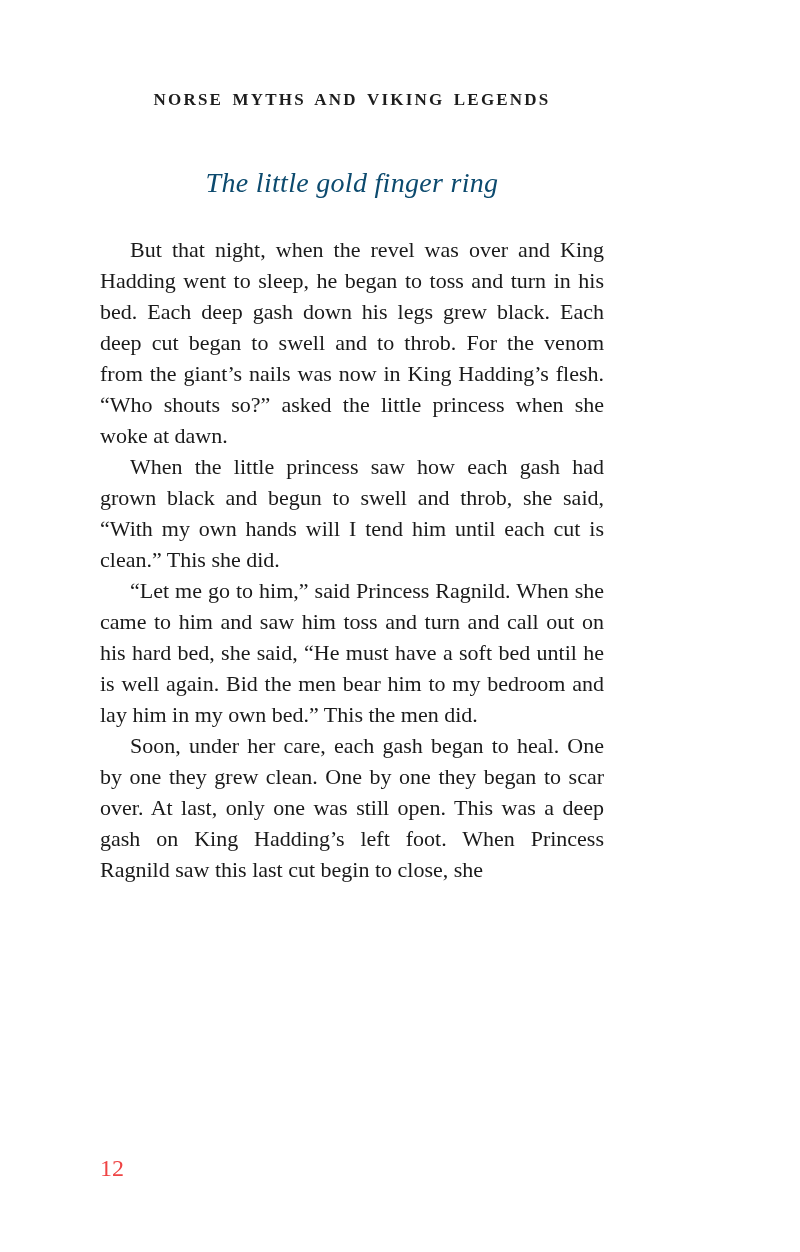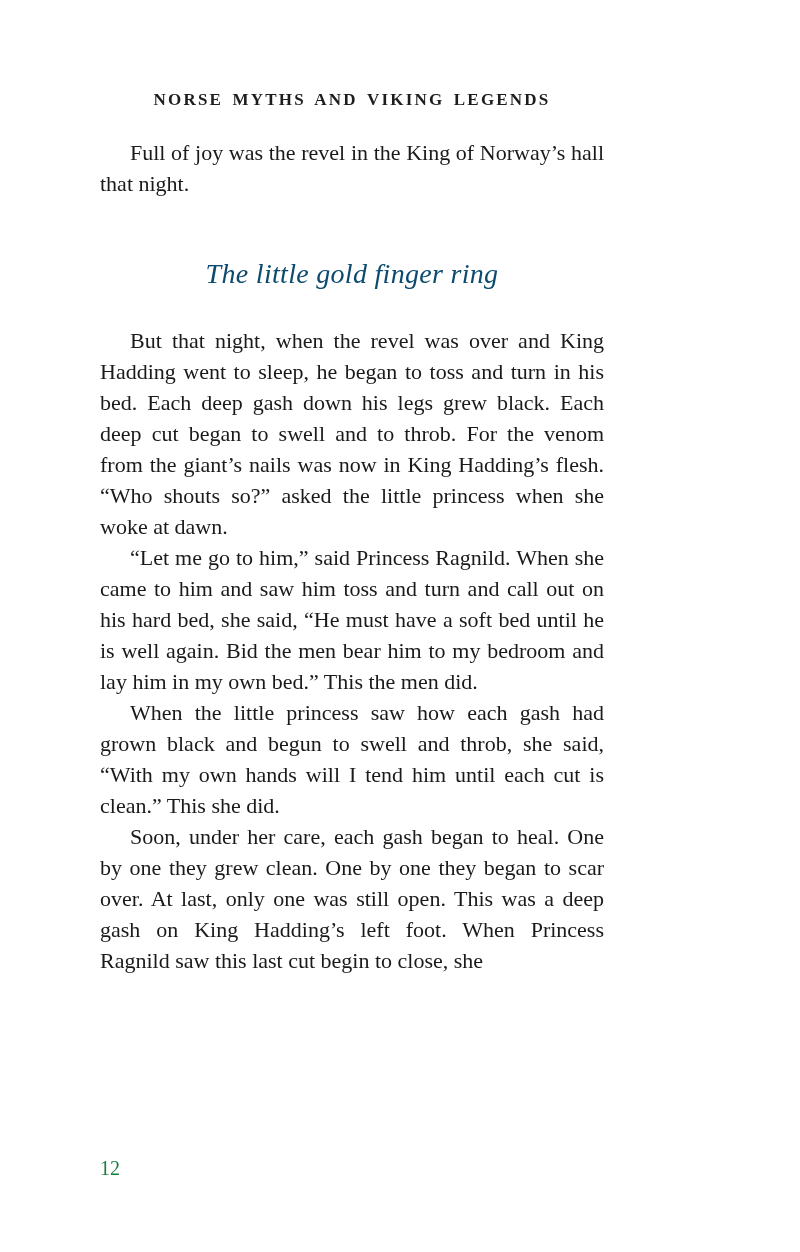--- a/index.html
+++ b/index.html
@@ -47,45 +47,44 @@
     font-style: italic;
     font-weight: 400;
     text-align: center;
     letter-spacing: 0.3px;
     color: #0c4a6e;
   }
   .page-number {
     position: absolute;
     left: 100px;
     top: 1156px;
-    font-size: 20px;
+    font-size: 24px;
     line-height: 25px;
-    color: #15803d;
+    color: #ef4444;
   }
 </style>
 </head>
 <body>
 
 <div class="page">
 
   <header class="running-header">NORSE MYTHS AND VIKING LEGENDS</header>
 
   <main class="text-block">
 
 
-    <p class="body-para">Full of joy was the revel in the King of Norway’s hall that night.</p>
 
     <h2 class="section-heading">The little gold finger ring</h2>
 
     <p class="body-para">But that night, when the revel was over and King Hadding went to sleep, he began to toss and turn in his bed. Each deep gash down his legs grew black. Each deep cut began to swell and to throb. For the venom from the giant’s nails was now in King Hadding’s flesh. “Who shouts so?” asked the little princess when she woke at dawn.</p>
 
 
+    <p class="body-para">When the little princess saw how each gash had grown black and begun to swell and throb, she said, “With my own hands will I tend him until each cut is clean.” This she did.</p>
+
     <p class="body-para">“Let me go to him,” said Princess Ragnild. When she came to him and saw him toss and turn and call out on his hard bed, she said, “He must have a soft bed until he is well again. Bid the men bear him to my bedroom and lay him in my own bed.” This the men did.</p>
-
-    <p class="body-para">When the little princess saw how each gash had grown black and begun to swell and throb, she said, “With my own hands will I tend him until each cut is clean.” This she did.</p>
 
     <p class="body-para">Soon, under her care, each gash began to heal. One by one they grew clean. One by one they began to scar over. At last, only one was still open. This was a deep gash on King Hadding’s left foot. When Princess Ragnild saw this last cut begin to close, she</p>
 
   </main>
 
   <footer class="page-number">12</footer>
 
 </div>
 
 </body></html>

